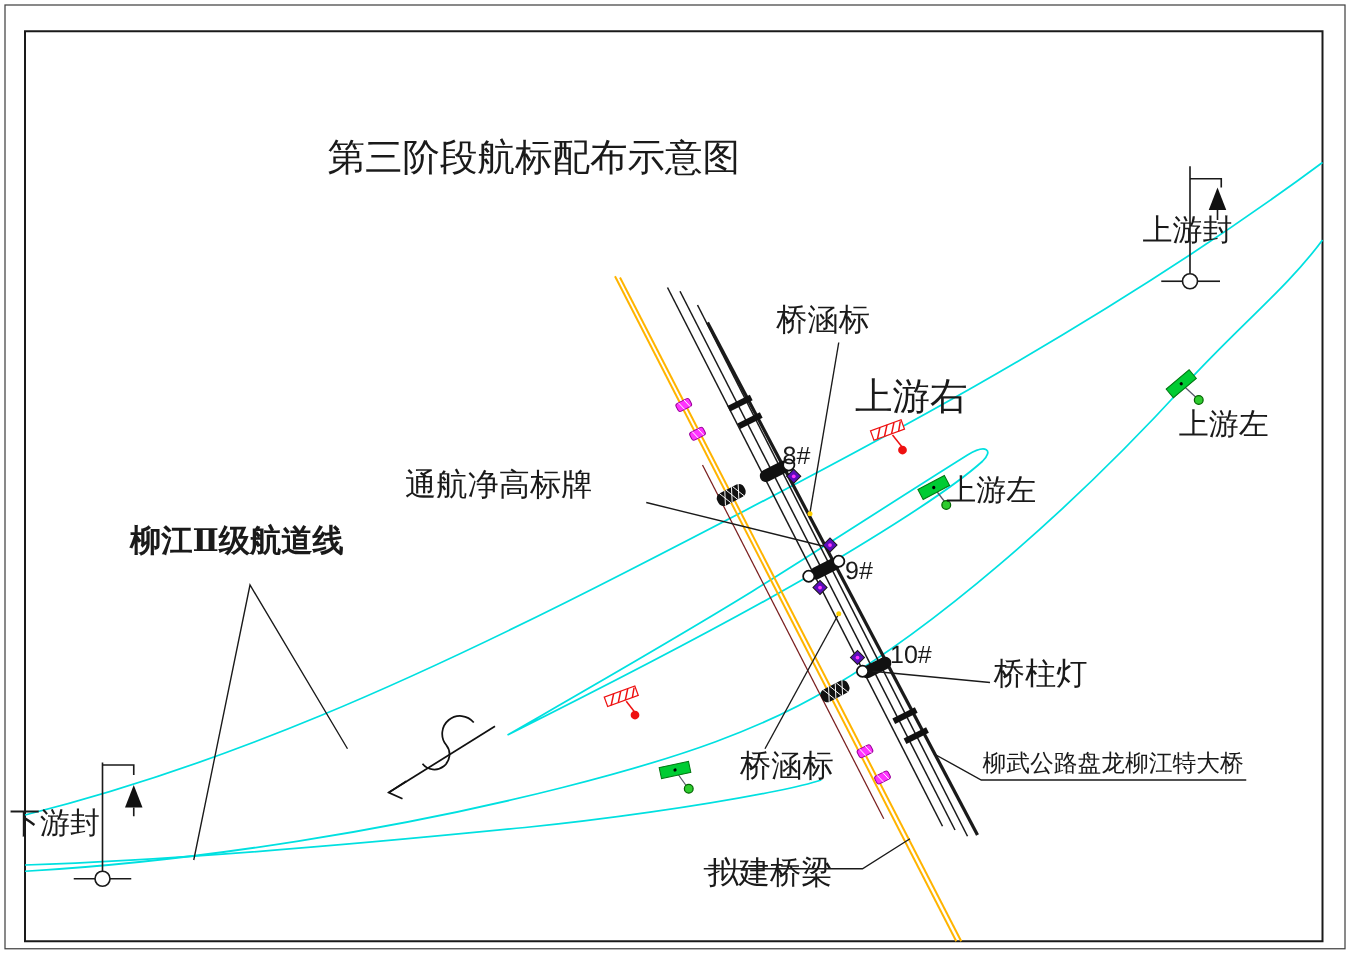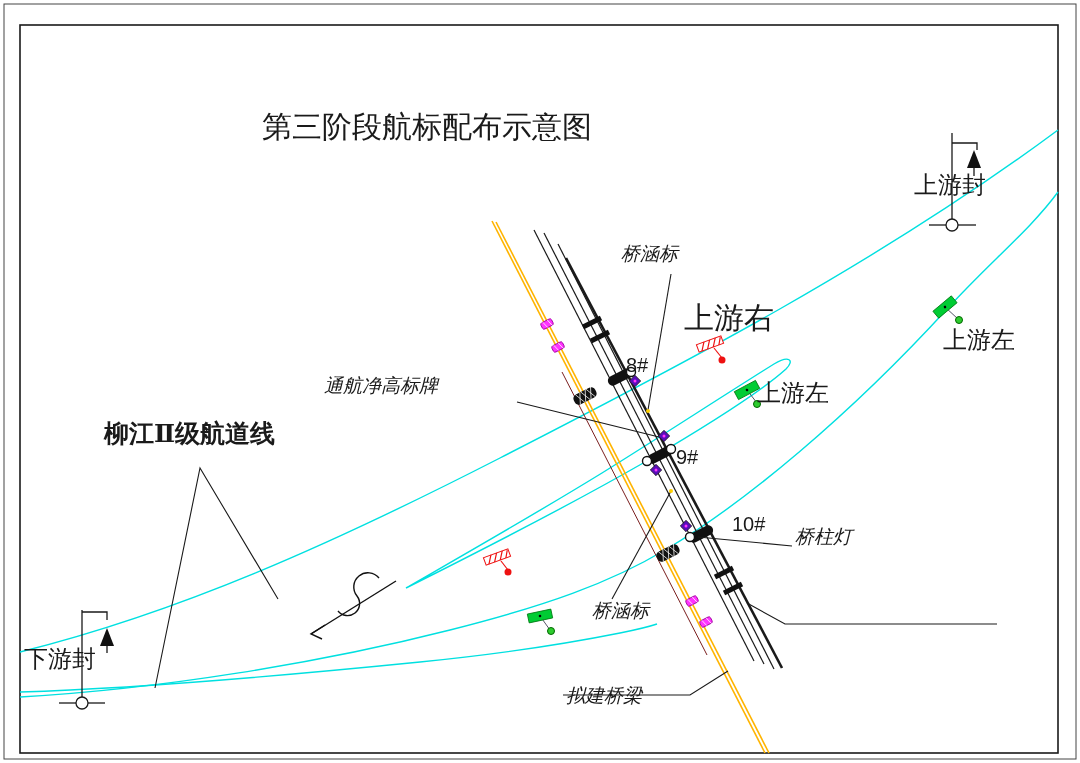--- a/index.html
+++ b/index.html
@@ -2,21 +2,21 @@
 <html><head>
 <meta charset="utf-8">
 <style>
   html,body{margin:0;padding:0;background:#ffffff;}
   #canvas{position:relative;width:1080px;height:763px;background:#ffffff;overflow:hidden;
           font-family:"Liberation Serif","DejaVu Serif",serif;}
   #canvas svg{position:absolute;left:0;top:0;}
   .lbl{position:absolute;color:#1a1a1a;white-space:nowrap;line-height:1;
        font-family:"Liberation Serif","DejaVu Serif",serif;}
   .t30{font-size:30px;letter-spacing:0px;}
-  .t27{font-size:19px;font-style:italic;}
+  .t27{font-size:25px;}
   .t26{font-size:30px;}
   .t24{font-size:24px;}
   .t25b{font-size:25px;font-weight:bold;}
   .t20{font-size:20px;font-family:"Liberation Sans","DejaVu Sans",sans-serif;}
   .t19{font-size:19px;}
 </style>
 </head>
 <body>
 
 <div id="canvas">
@@ -219,22 +219,23 @@
 <span class="lbl t27" style="left:324px;top:376px;">通航净高标牌</span>
 
 <span class="lbl t25b" style="left:104px;top:421px;">柳江Ⅱ级航道线</span>
 
 <span class="lbl t27" style="left:795px;top:527px;">桥柱灯</span>
 
 <span class="lbl t20" style="left:626px;top:355px;">8#</span>
 
 <span class="lbl t20" style="left:676px;top:447px;">9#</span>
 
-<span class="lbl t20" style="left:732px;top:514px;">10#</span>
+<span class="lbl t20" style="left:712px;top:514px;">10#</span>
 
 <span class="lbl t27" style="left:592px;top:601px;">桥涵标</span>
 
 <span class="lbl t27" style="left:566px;top:686px;">拟建桥梁</span>
 
-
-<span class="lbl t24" style="left:24px;top:647px;">下游封</span>
+<span class="lbl t19" style="left:786px;top:602px;">柳武公路盘龙柳江特大桥</span>
+
+<span class="lbl t24" style="left:8px;top:647px;">下游封</span>
 
 </div>
 
 </body></html>

